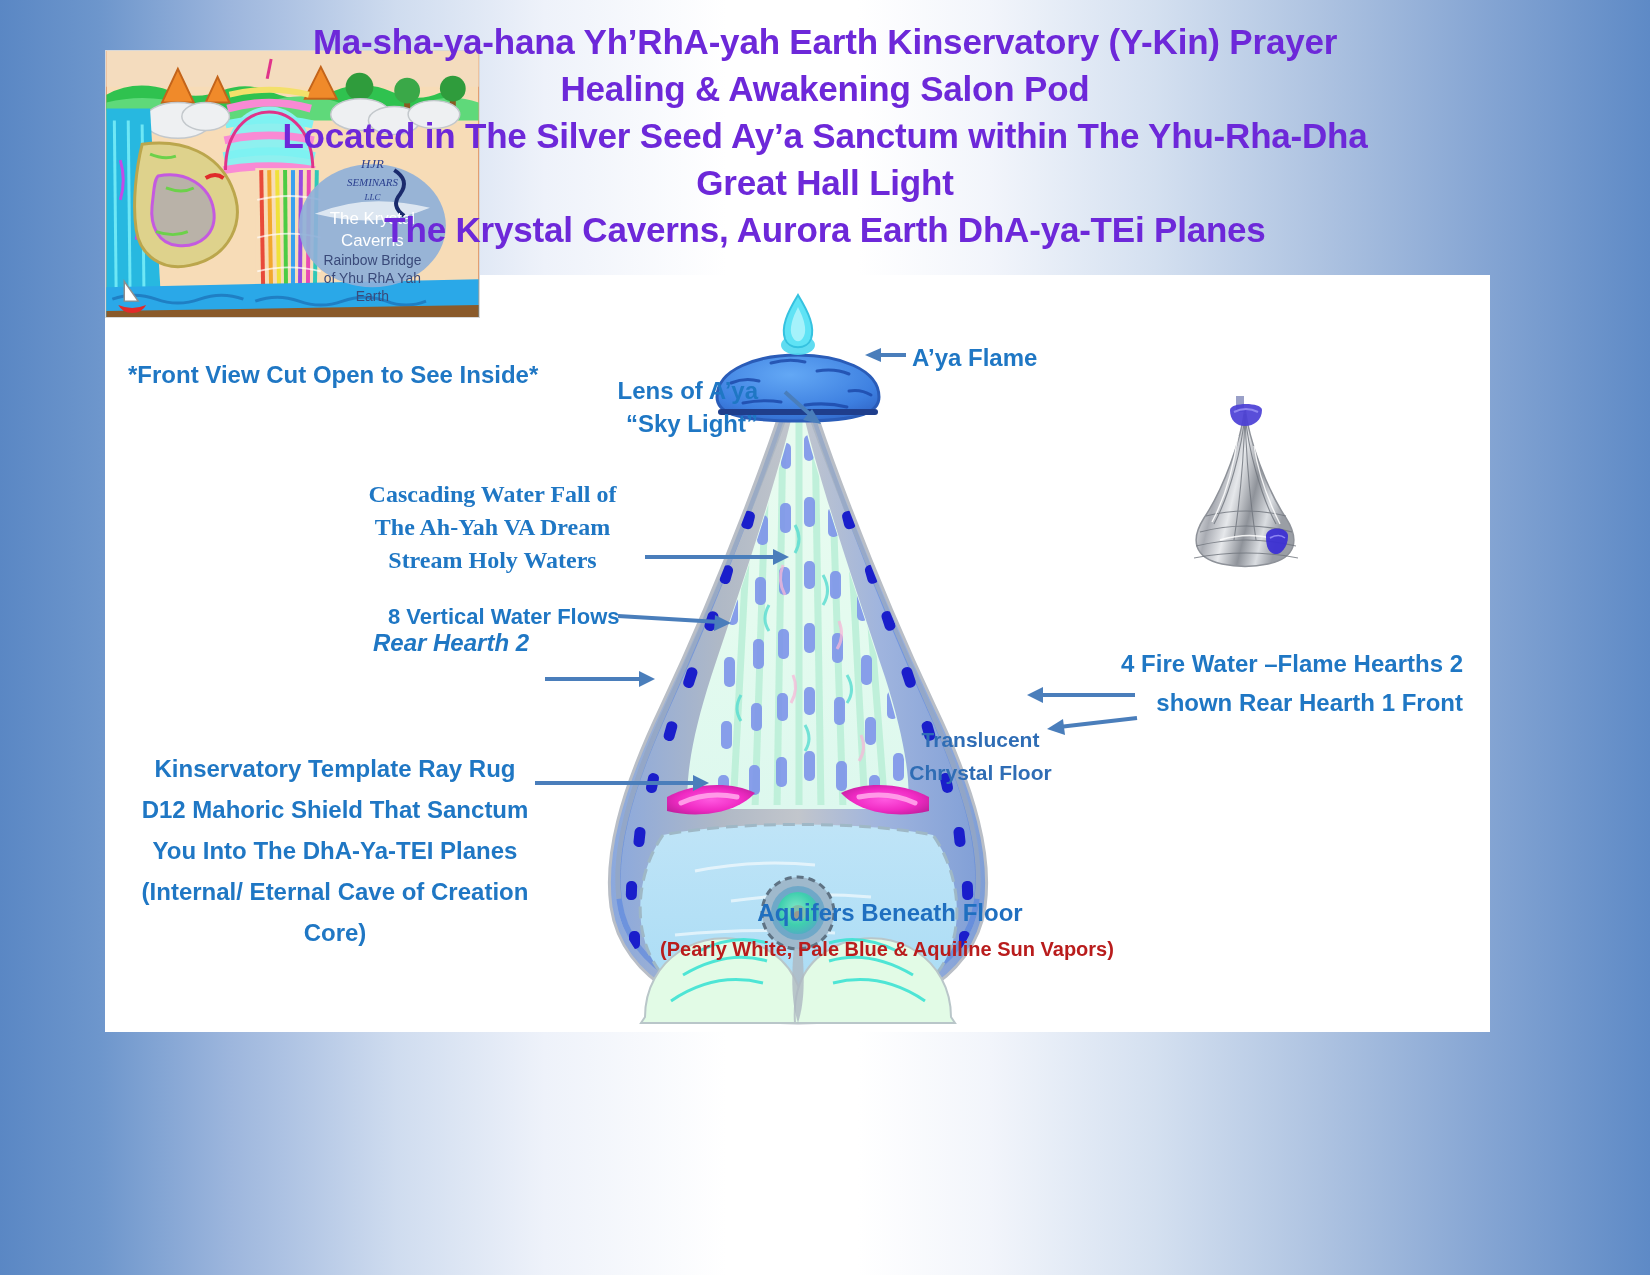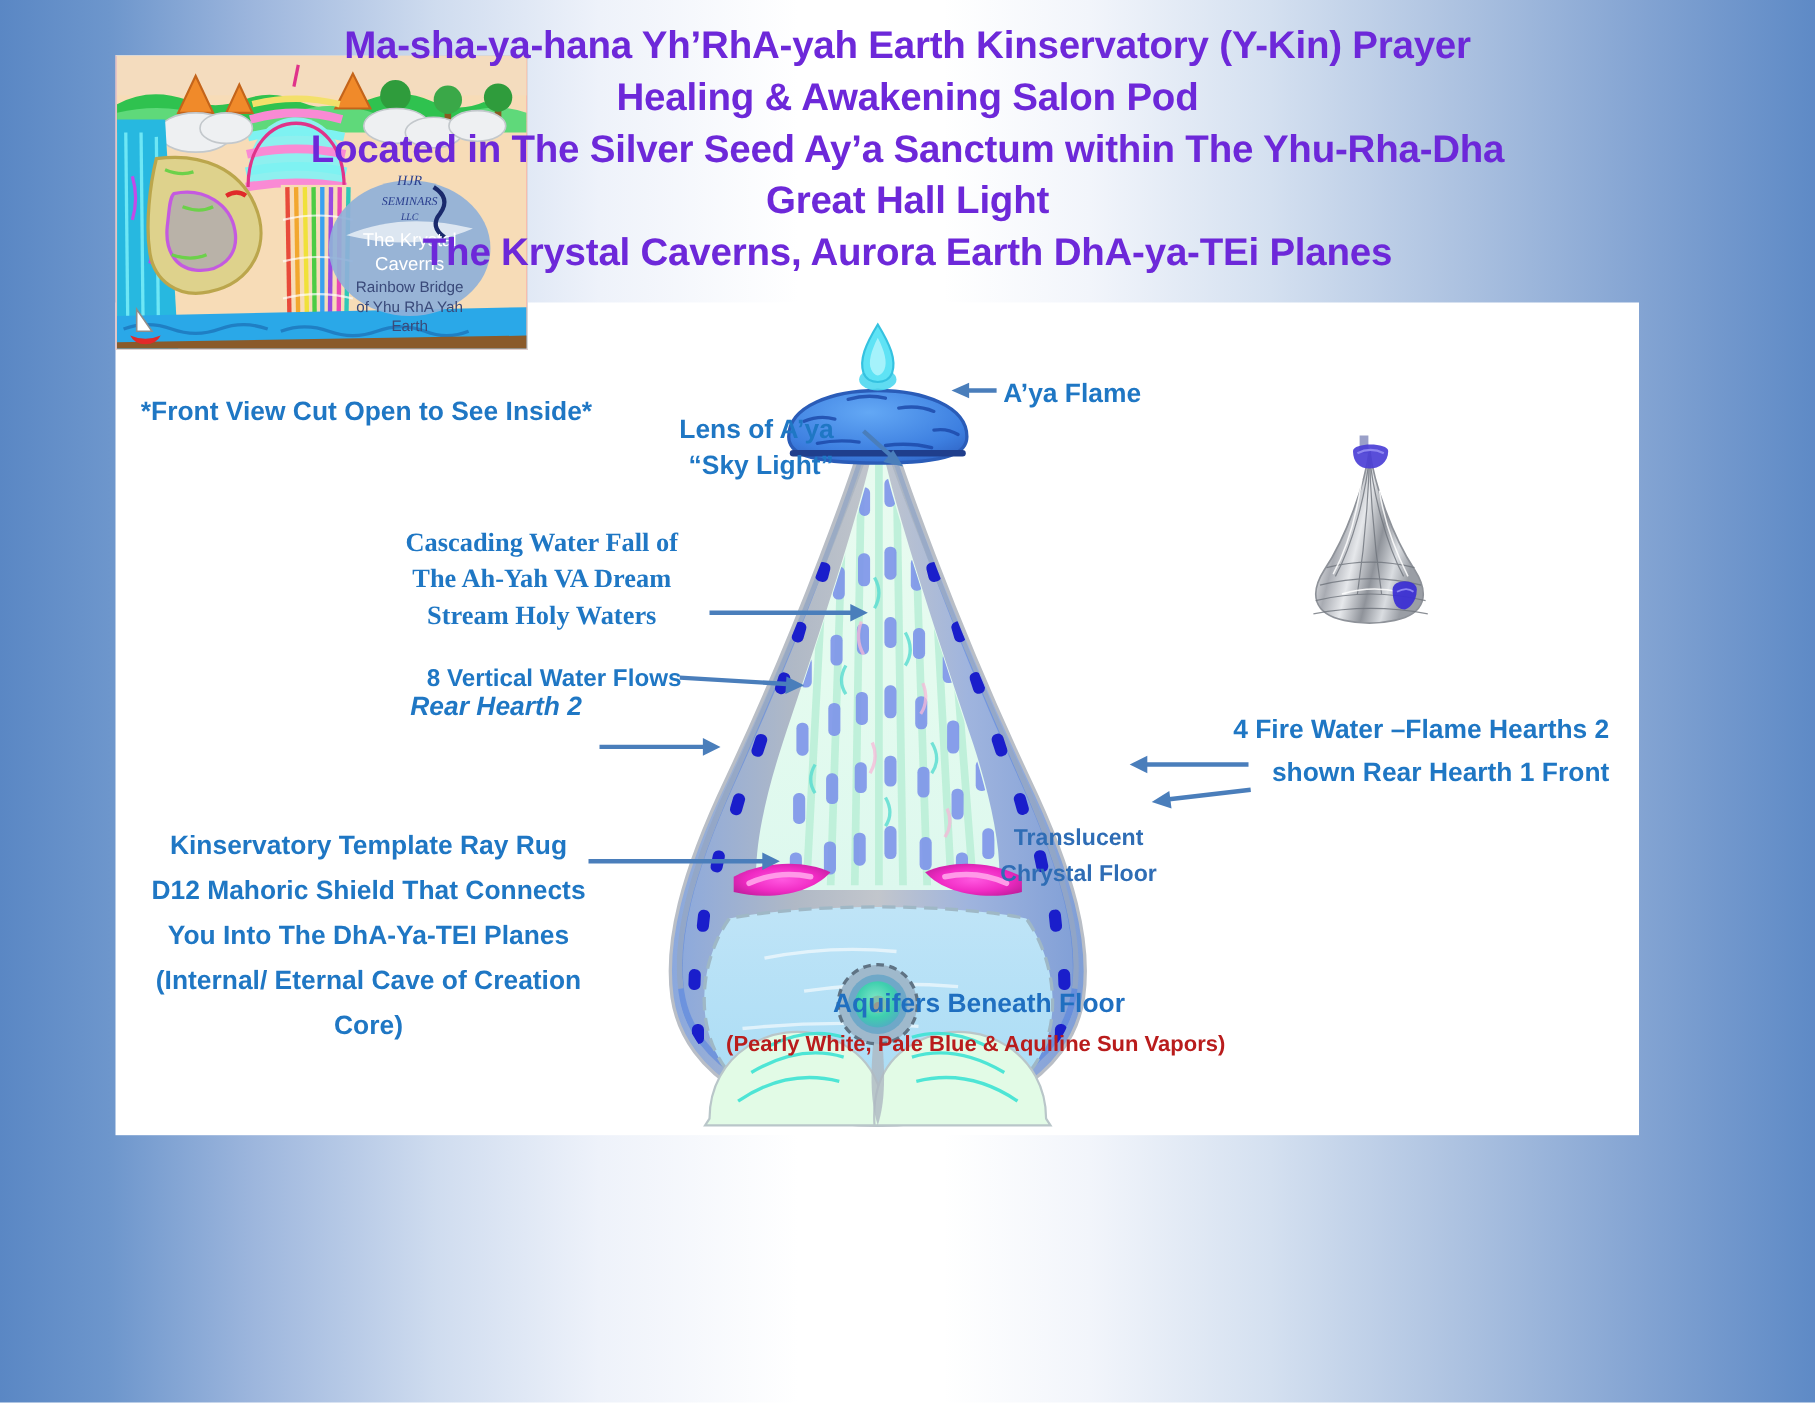--- a/index.html
+++ b/index.html
@@ -51,21 +51,21 @@
   }
   #title-block .tline.l3 { font-size:35px; }
 
   
   #thumb {
     position:absolute;
     left:105px; top:50px;
     width:375px; height:268px;
     z-index:20;
     overflow:hidden;
-    background:#fca5a5;
+    background:#c2410c;
     border:1px solid #d8d8d8;
   }
   #thumb svg { display:block; width:100%; height:100%; }
 
   
   #diagram { position:absolute; left:0; top:0; width:1385px; height:757px; }
   #diagram svg { position:absolute; left:0; top:0; }
 
   
   .lbl {
@@ -78,21 +78,21 @@
   }
 
   #lbl-frontview { left:128px; top:358px; font-size:24px; }
   #lbl-lens      { left:608px; top:374px; font-size:24px; text-align:right; width:150px; }
   #lbl-flame     { left:912px; top:341px; font-size:24px;text-align:center; }
   #lbl-cascade   { left:350px; top:478px; font-size:24px; text-align:center; width:285px;font-family:Liberation Serif, serif; }
   #lbl-8flows    { left:388px; top:602px; font-size:22px; }
   #lbl-rear2     { left:373px; top:626px; font-size:24px;font-style:italic; }
   #lbl-hearths   { left:1113px; top:645px; font-size:24px; text-align:right; width:350px; line-height:1.62; }
   #lbl-manifest  { left:125px; top:748px; font-size:24px; text-align:center; width:420px; line-height:1.71; }
-  #lbl-translucent { left:898px; top:746px; font-size:21px; text-align:center; width:165px; line-height:1.55; color:#2F6DB5; }
+  #lbl-translucent { left:898px; top:724px; font-size:21px; text-align:center; width:165px; line-height:1.55; color:#2F6DB5; }
   #lbl-aquifer   { left:755px; top:896px; font-size:24px; text-align:center; width:270px; color:#1F6FC0; }
   #lbl-vapors    { left:652px; top:936px; font-size:20px; text-align:center; width:470px; color:#b91c1c; }
 
   
   #kiss { position:absolute; left:1150px; top:390px; width:190px; height:185px; z-index:25; }
   #kiss svg { display:block; }
 </style>
 </head>
 <body>
 
@@ -523,21 +523,21 @@
 
 <div class="lbl" id="lbl-rear2">Rear Hearth 2</div>
 
 <div class="lbl" id="lbl-hearths">
   <div>4 Fire Water –Flame Hearths 2</div>
   <div>shown Rear Hearth 1 Front</div>
 </div>
 
 <div class="lbl" id="lbl-manifest">
   <div>Kinservatory Template Ray Rug</div>
-  <div>D12 Mahoric Shield That Connects</div>
+  <div>D12 Mahoric Shield That Sanctum</div>
   <div>You Into The DhA-Ya-TEI Planes</div>
   <div>(Internal/ Eternal Cave of Creation</div>
   <div>Core)</div>
 </div>
 
 <div class="lbl" id="lbl-translucent">
   <div>Translucent</div>
   <div>Chrystal Floor</div>
 </div>
 

